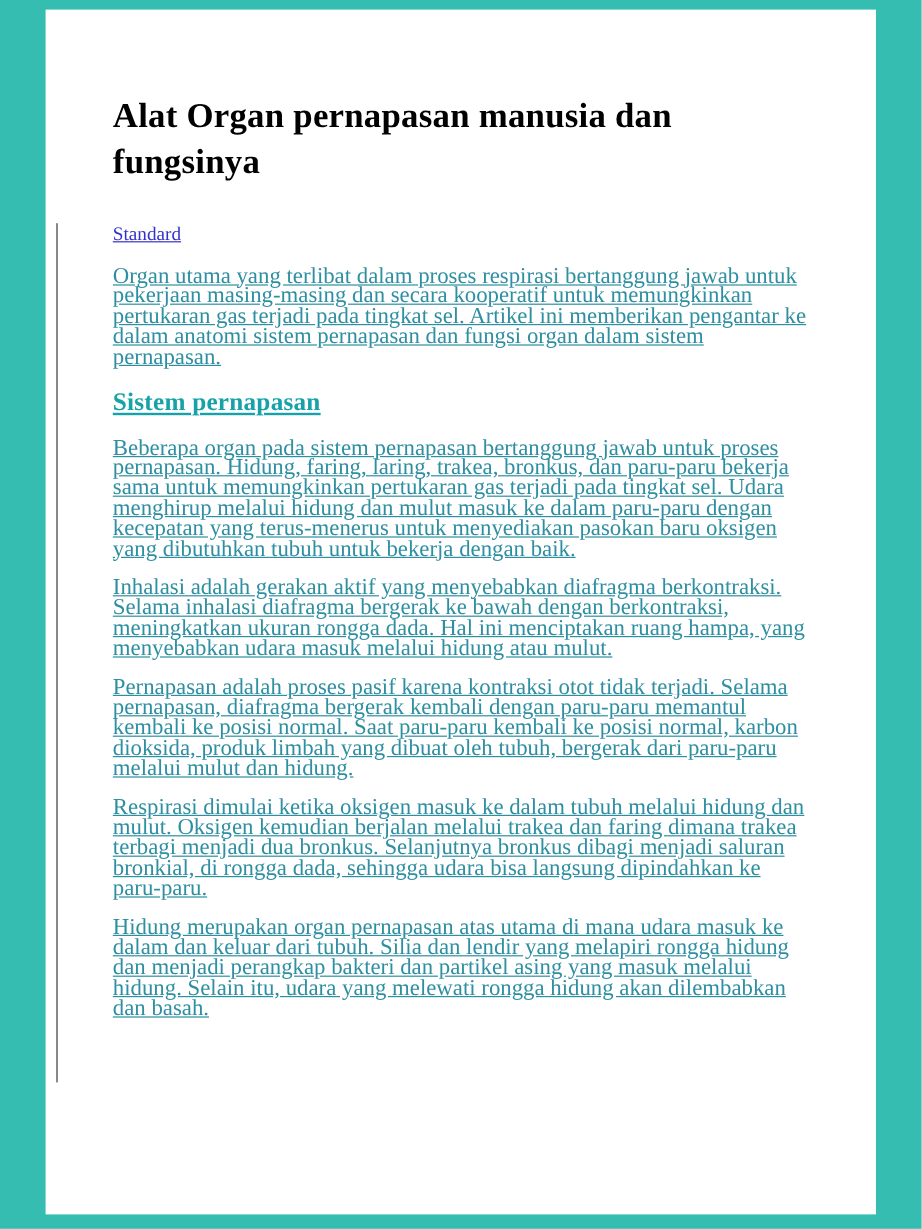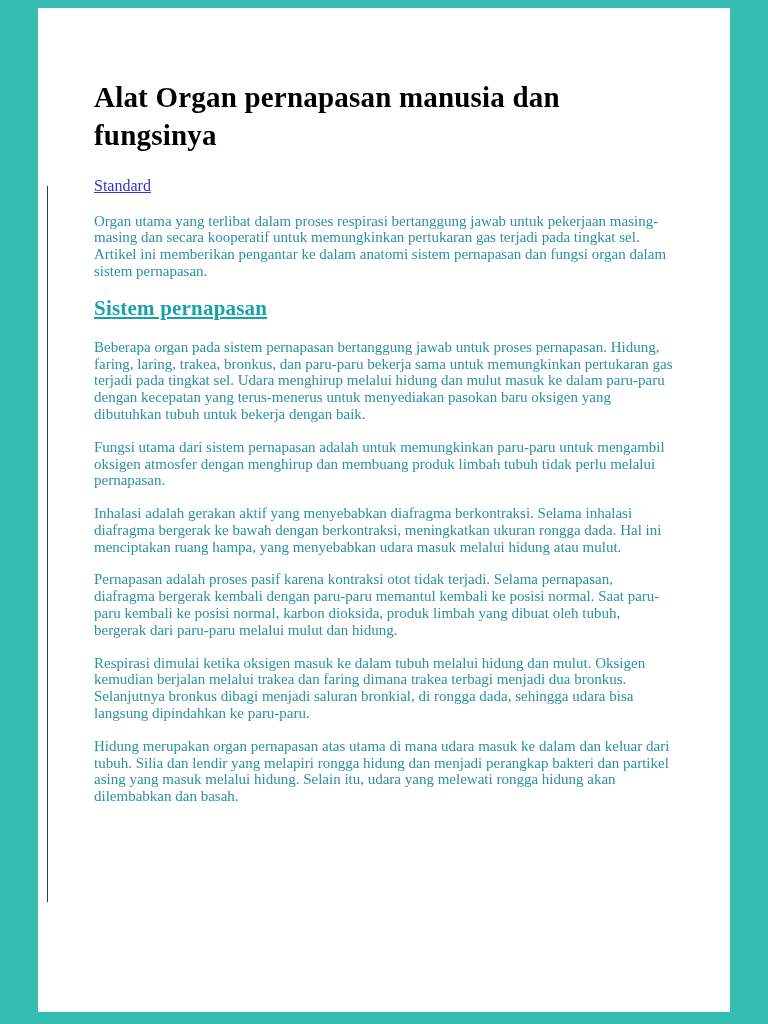--- a/index.html
+++ b/index.html
@@ -30,35 +30,36 @@
   .content{
     position:absolute;
     top:0;left:0;right:0;bottom:0;
     padding:70px 56px 0 56px;
   }
   h1{
     font-size:29px;
     line-height:1.32;
     font-weight:bold;
     color:var(--title-color);
-    margin-bottom:22px;
+    margin-bottom:32px;
     letter-spacing:0.2px;
   }
   .std-link{
     display:inline-block;
     font-size:16px;
     color:var(--link-color);
     text-decoration:underline;
     margin-bottom:18px;
     cursor:pointer;
   }
   p{
-    font-size:15px;
+    font-size:19px;
     line-height:16.8px;
     color:var(--body-color);
+    text-decoration:underline;
     margin-bottom:16px;
   }
   h2{
     font-size:21px;
     font-weight:bold;
     color:var(--heading-color);
     text-decoration:underline;
     margin-top:0;
     margin-bottom:18px;
     letter-spacing:0.2px;
@@ -74,21 +75,20 @@
     <h1>Alat Organ pernapasan manusia dan fungsinya</h1>
 
     <a class="std-link" href="#">Standard</a>
 
     <p>Organ utama yang terlibat dalam proses respirasi bertanggung jawab untuk pekerjaan masing-masing dan secara kooperatif untuk memungkinkan pertukaran gas terjadi pada tingkat sel. Artikel ini memberikan pengantar ke dalam anatomi sistem pernapasan dan fungsi organ dalam sistem pernapasan.</p>
 
     <h2>Sistem pernapasan</h2>
 
     <p>Beberapa organ pada sistem pernapasan bertanggung jawab untuk proses pernapasan. Hidung, faring, laring, trakea, bronkus, dan paru-paru bekerja sama untuk memungkinkan pertukaran gas terjadi pada tingkat sel. Udara menghirup melalui hidung dan mulut masuk ke dalam paru-paru dengan kecepatan yang terus-menerus untuk menyediakan pasokan baru oksigen yang dibutuhkan tubuh untuk bekerja dengan baik.</p>
 
-    <p>Fungsi utama dari sistem pernapasan adalah untuk memungkinkan paru-paru untuk mengambil oksigen atmosfer dengan menghirup dan membuang produk limbah tubuh tidak perlu melalui pernapasan.</p>
 
     <p>Inhalasi adalah gerakan aktif yang menyebabkan diafragma berkontraksi. Selama inhalasi diafragma bergerak ke bawah dengan berkontraksi, meningkatkan ukuran rongga dada. Hal ini menciptakan ruang hampa, yang menyebabkan udara masuk melalui hidung atau mulut.</p>
 
     <p>Pernapasan adalah proses pasif karena kontraksi otot tidak terjadi. Selama pernapasan, diafragma bergerak kembali dengan paru-paru memantul kembali ke posisi normal. Saat paru-paru kembali ke posisi normal, karbon dioksida, produk limbah yang dibuat oleh tubuh, bergerak dari paru-paru melalui mulut dan hidung.</p>
 
 
     <p>Respirasi dimulai ketika oksigen masuk ke dalam tubuh melalui hidung dan mulut. Oksigen kemudian berjalan melalui trakea dan faring dimana trakea terbagi menjadi dua bronkus. Selanjutnya bronkus dibagi menjadi saluran bronkial, di rongga dada, sehingga udara bisa langsung dipindahkan ke paru-paru.</p>
 
 
     <p>Hidung merupakan organ pernapasan atas utama di mana udara masuk ke dalam dan keluar dari tubuh. Silia dan lendir yang melapiri rongga hidung dan menjadi perangkap bakteri dan partikel asing yang masuk melalui hidung. Selain itu, udara yang melewati rongga hidung akan dilembabkan dan basah.</p>

